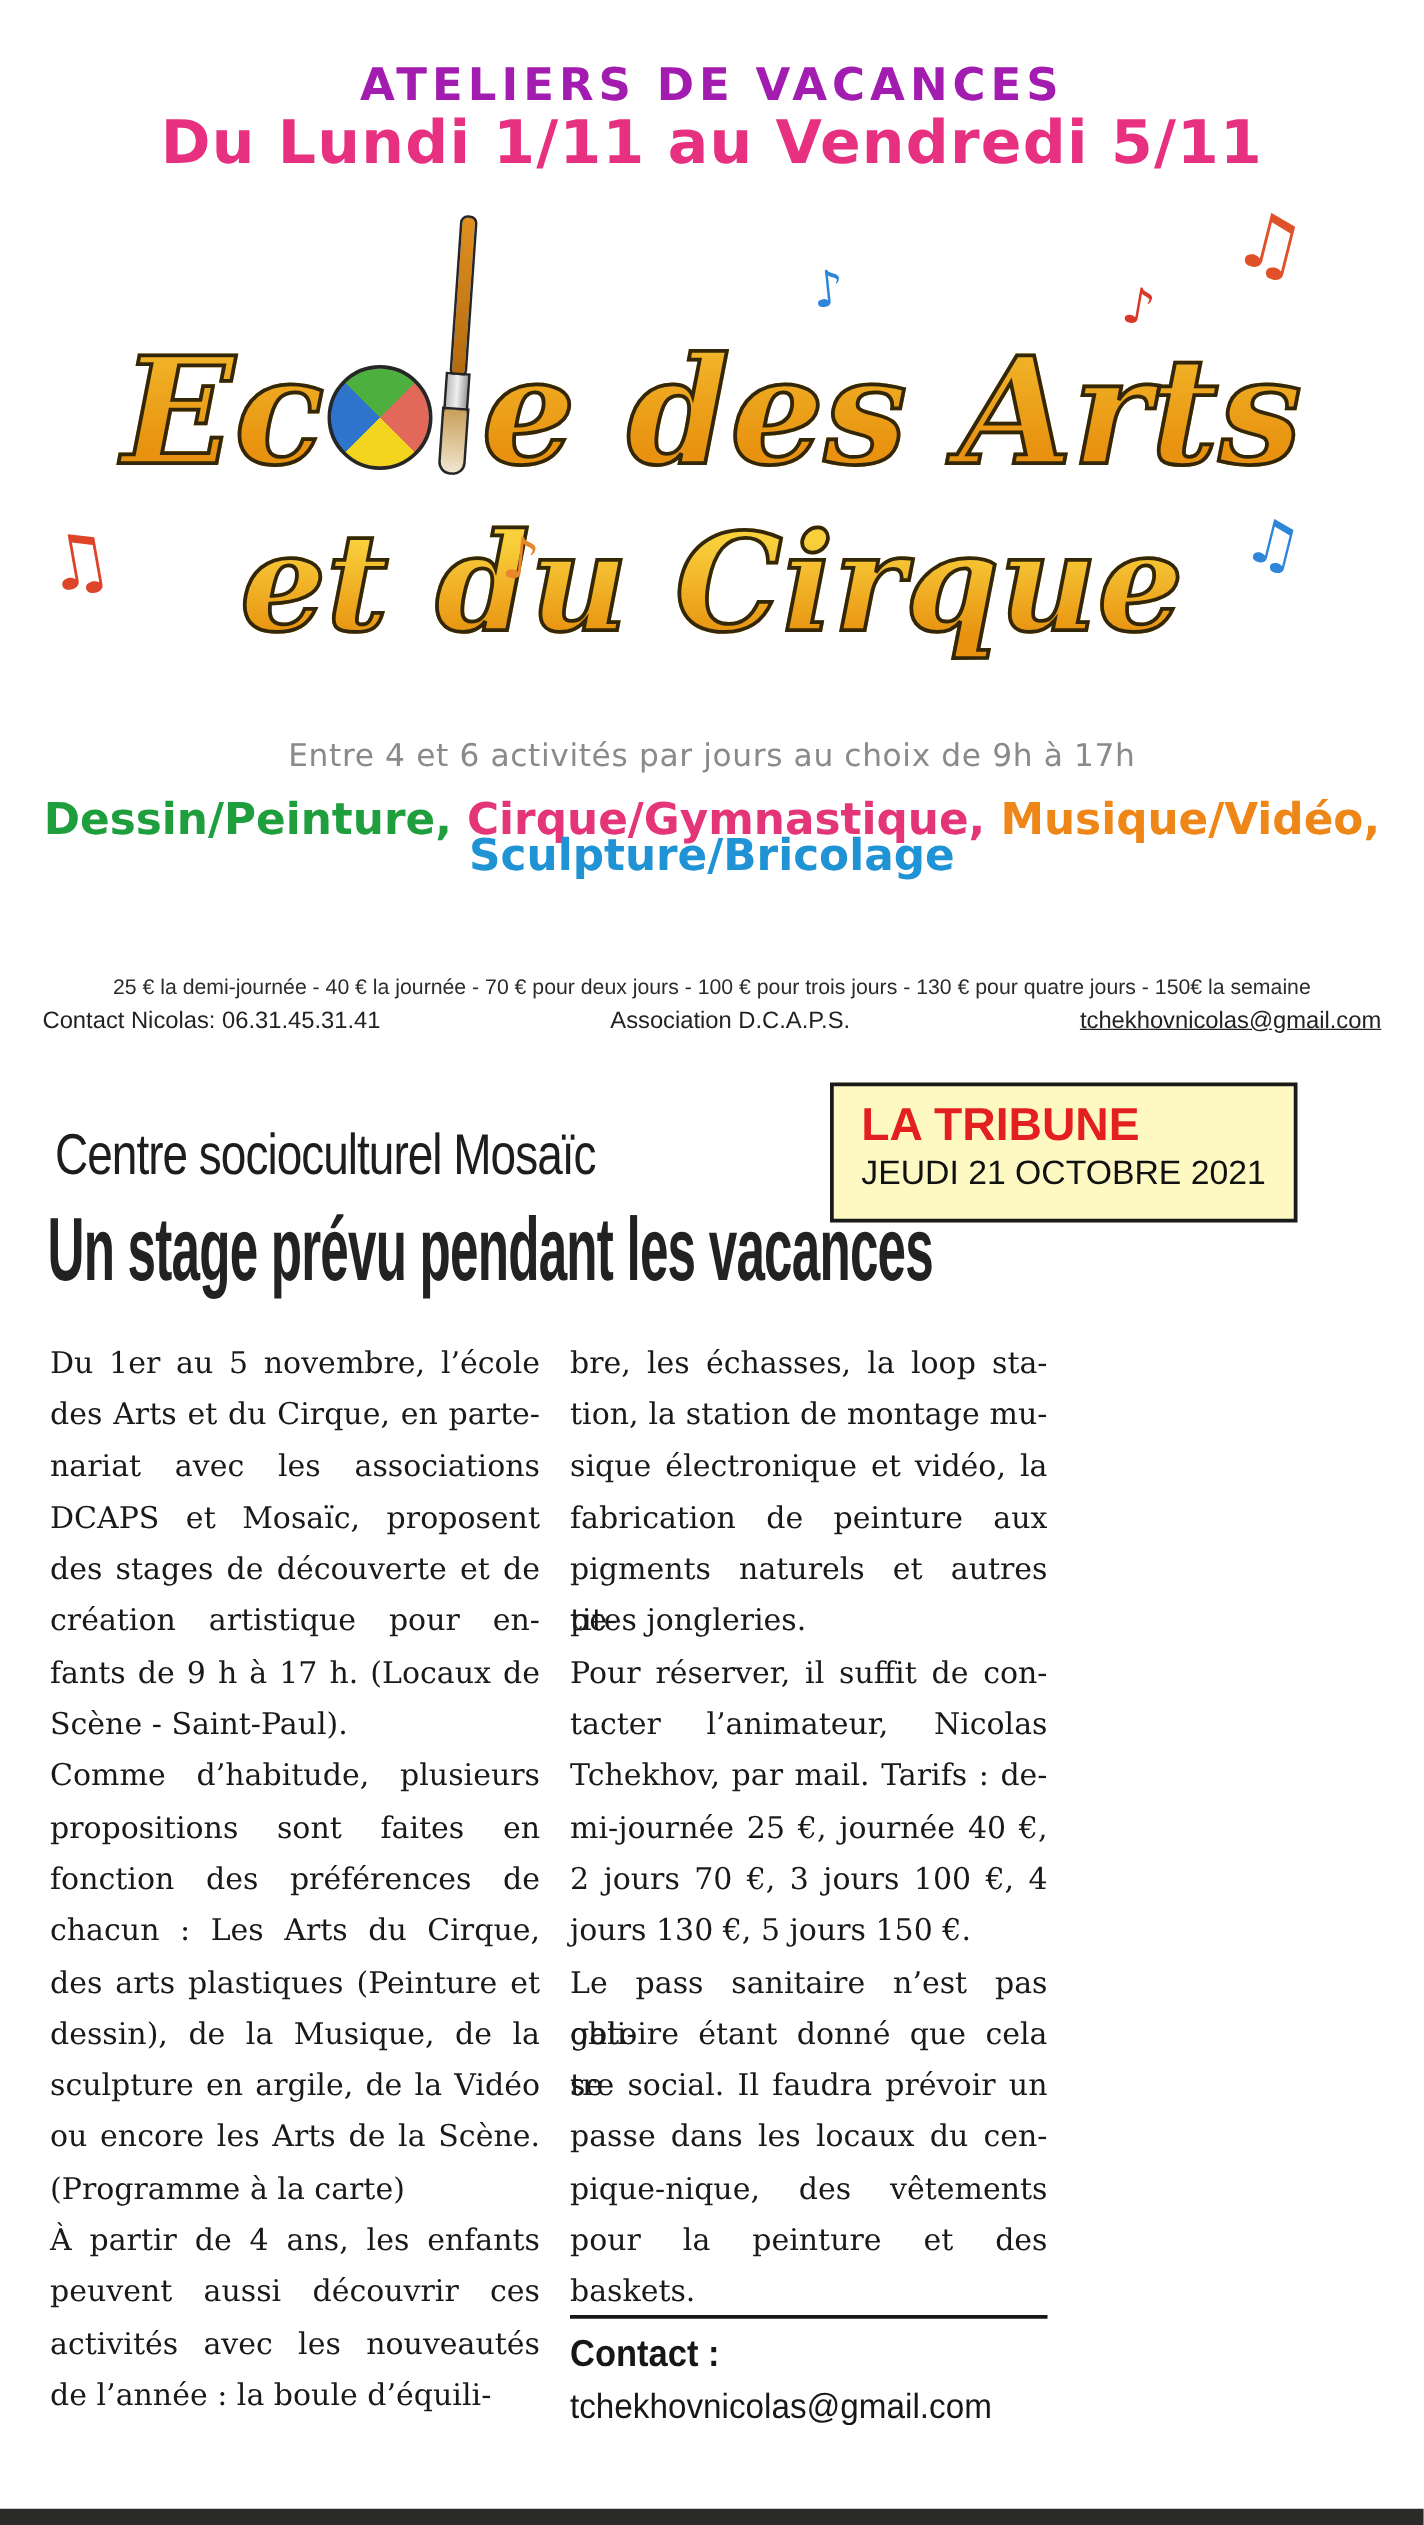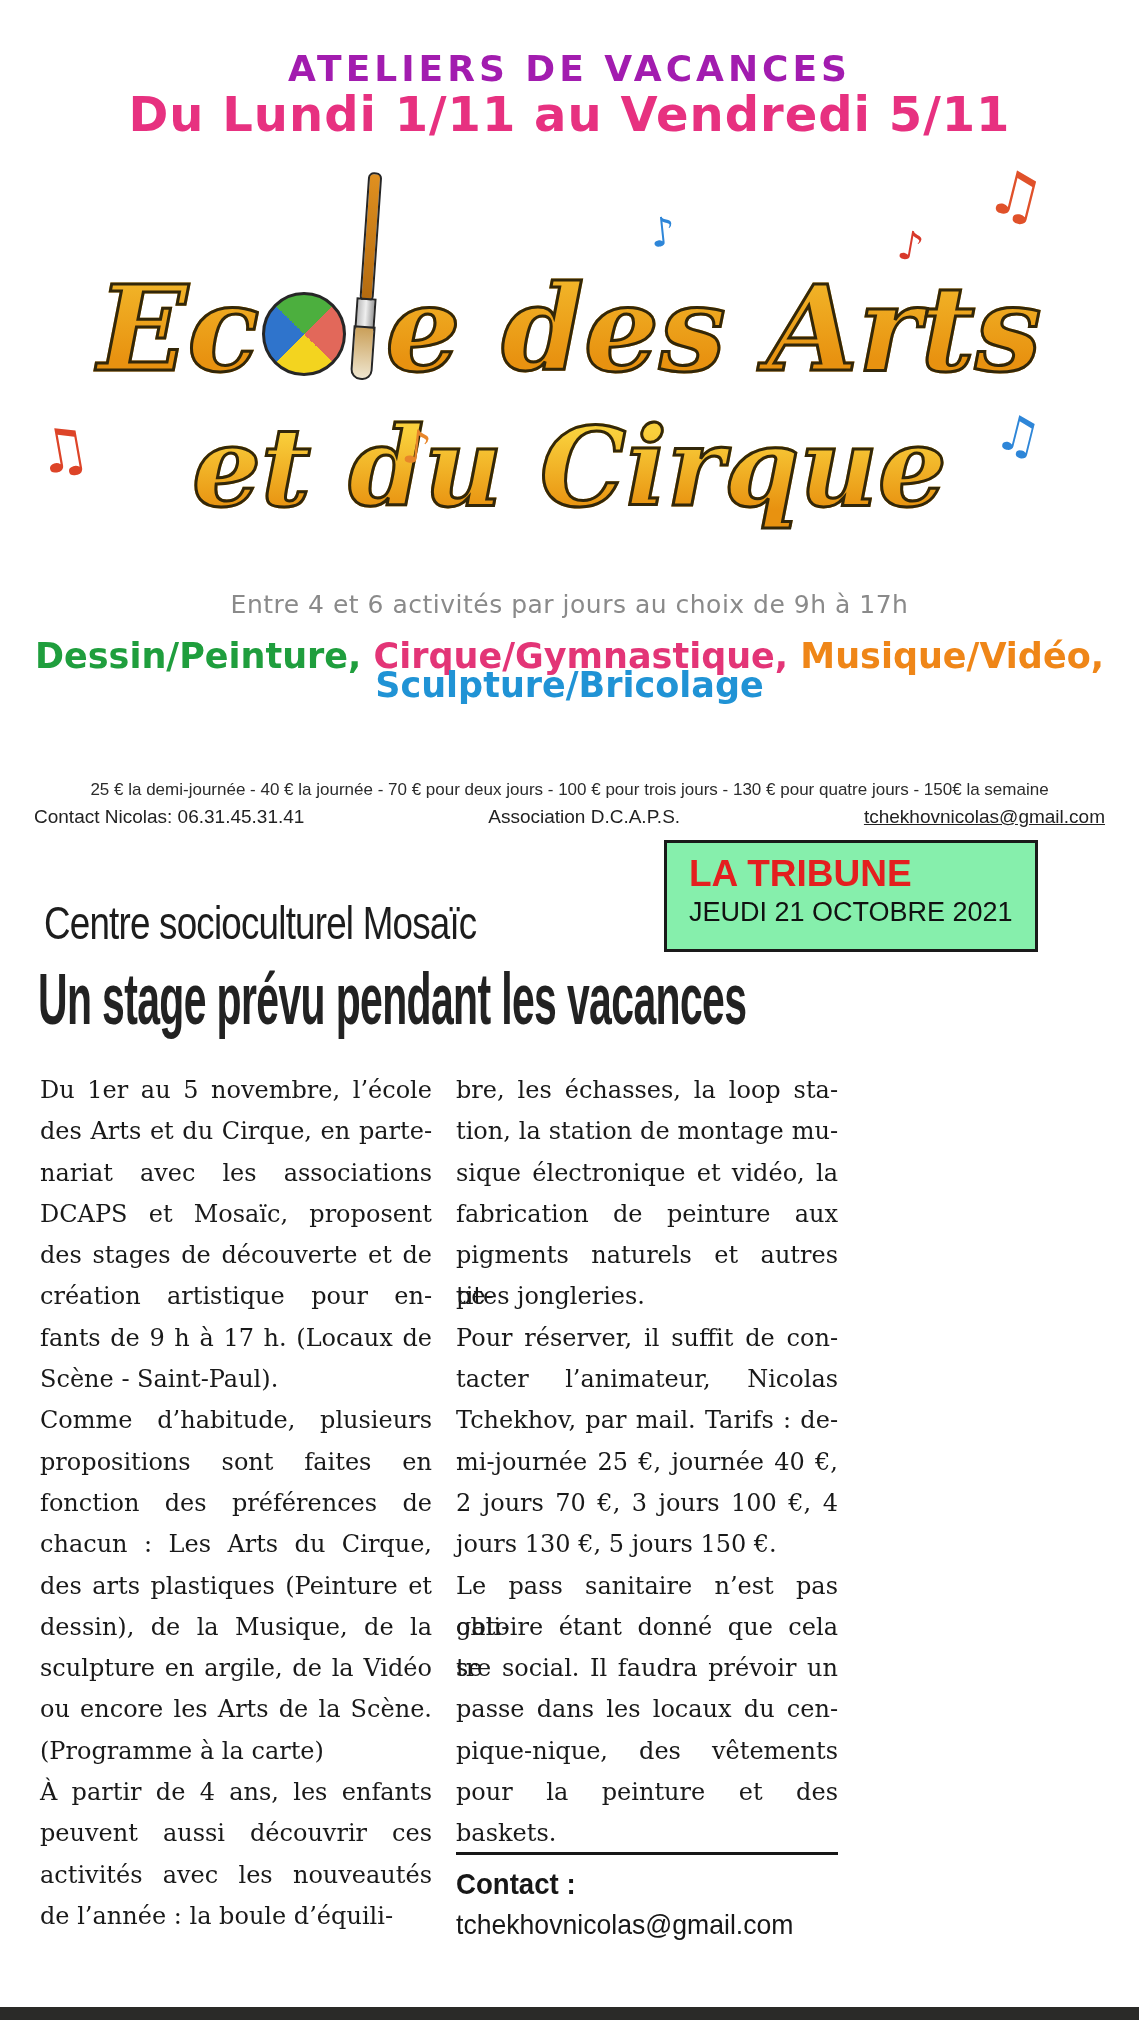--- a/index.html
+++ b/index.html
@@ -61,22 +61,22 @@
     font-family:"Liberation Sans",sans-serif;font-size:19px;color:#222;gap:28px;
   }
   .contact-row .email{text-decoration:underline;}
   
   .kicker{
     position:absolute;left:44px;top:896px;
     font-family:"Liberation Sans",sans-serif;font-size:46px;color:#1d1d1d;
     transform:scaleX(.8);transform-origin:left;white-space:nowrap;letter-spacing:-1px;
   }
   .masthead{
-    position:absolute;left:664px;top:840px;width:374px;height:112px;
-    border:3px solid #1a1a1a;box-sizing:border-box;background:#86efac;
+    position:absolute;left:664px;top:866px;width:374px;height:112px;
+    border:3px solid #1a1a1a;box-sizing:border-box;background:#fef9c3;
     padding:10px 0 0 22px;
   }
   .masthead-title{
     font-family:"Liberation Sans",sans-serif;font-weight:bold;font-size:37px;
     color:#e41f1f;line-height:1.15;
   }
   .masthead-date{
     font-family:Liberation Sans, sans-serif;font-size:27px;color:#111;line-height:1.2;
   }
   .headline{

